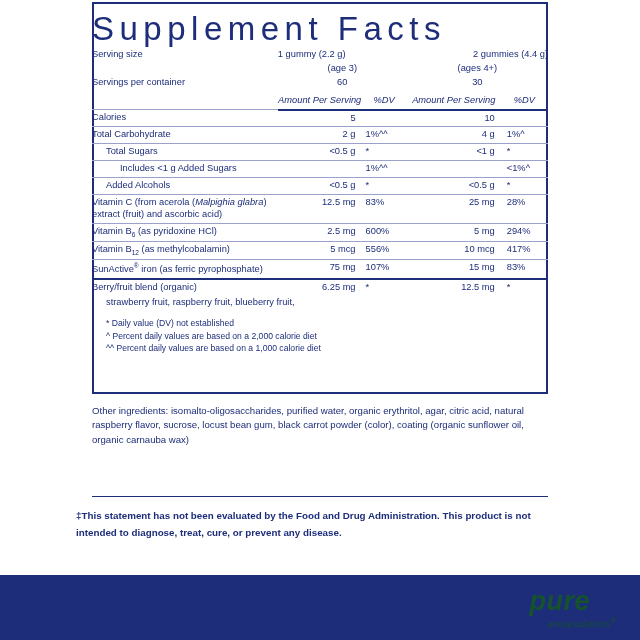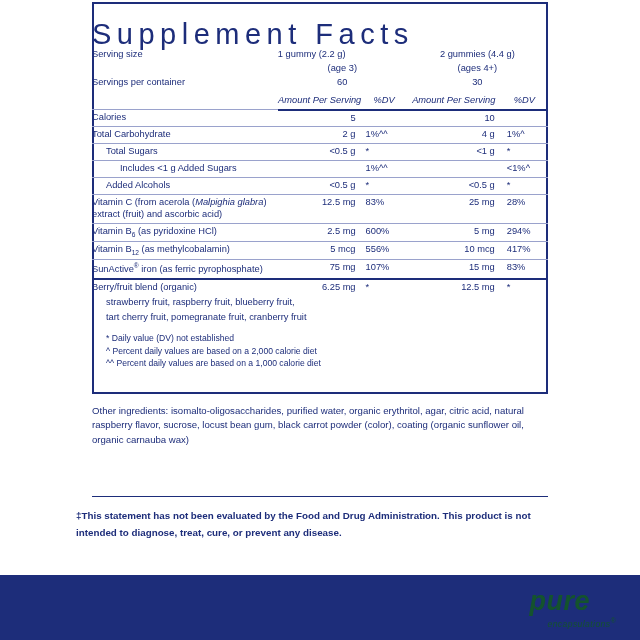--- a/index.html
+++ b/index.html
@@ -18,23 +18,23 @@
   .page {
     position: relative;
     width: 640px;
     height: 640px;
   }
 
   
   .title {
     position: absolute;
     left: 92px;
-    top: 18px;
+    top: 10px;
     width: 460px;
-    font-size: 29px;
+    font-size: 33px;
     letter-spacing: 5.5px;
     color: #1d2d7a;
     font-weight: 400;
     white-space: nowrap;
   }
 
   
   .facts {
     position: absolute;
     left: 92px;
@@ -176,21 +176,21 @@
 
   <div class="frame"></div>
 
   <div class="facts">
     <table class="fact-table">
       <tbody>
 
         <tr class="serving-row">
           <td class="col-name">Serving size</td>
           <td class="col-a1" colspan="2" style="text-align:left;padding-right:0 !important;">1 gummy (2.2 g)</td>
-          <td class="col-a2" colspan="2" style="text-align:center;padding-right:0 !important;">2 gummies (4.4 g)</td>
+          <td class="col-a2" colspan="2" style="padding-right:0 !important;">2 gummies (4.4 g)</td>
         </tr>
         <tr class="serving-row">
           <td class="col-name"></td>
           <td class="col-a1" colspan="2" style="text-align:center;padding-right:0 !important;">(age 3)</td>
           <td class="col-a2" colspan="2" style="text-align:center;padding-right:0 !important;">(ages 4+)</td>
         </tr>
         <tr class="serving-row">
           <td class="col-name">Servings per container</td>
           <td class="col-a1" colspan="2" style="text-align:center;padding-right:0 !important;">60</td>
           <td class="col-a2" colspan="2" style="text-align:center;padding-right:0 !important;">30</td>
@@ -279,23 +279,20 @@
         <tr class="line" style="border-top:2px solid #1d2d7a;">
           <td class="col-name">Berry/fruit blend (organic)</td>
           <td class="col-a1">6.25 mg</td>
           <td class="col-d1">*</td>
           <td class="col-a2">12.5 mg</td>
           <td class="col-d2">*</td>
         </tr>
         <tr class="noline">
           <td class="col-name blend-note" colspan="5">strawberry fruit, raspberry fruit, blueberry fruit,</td>
         </tr>
-        <tr class="noline">
-          <td class="col-name blend-note" colspan="5">tart cherry fruit, pomegranate fruit, cranberry fruit</td>
-        </tr>
       </tbody>
     </table>
 
     <div class="footnotes">
       <div>* Daily value (DV) not established</div>
       <div>^ Percent daily values are based on a 2,000 calorie diet</div>
       <div>^^ Percent daily values are based on a 1,000 calorie diet</div>
     </div>
   </div>
 

